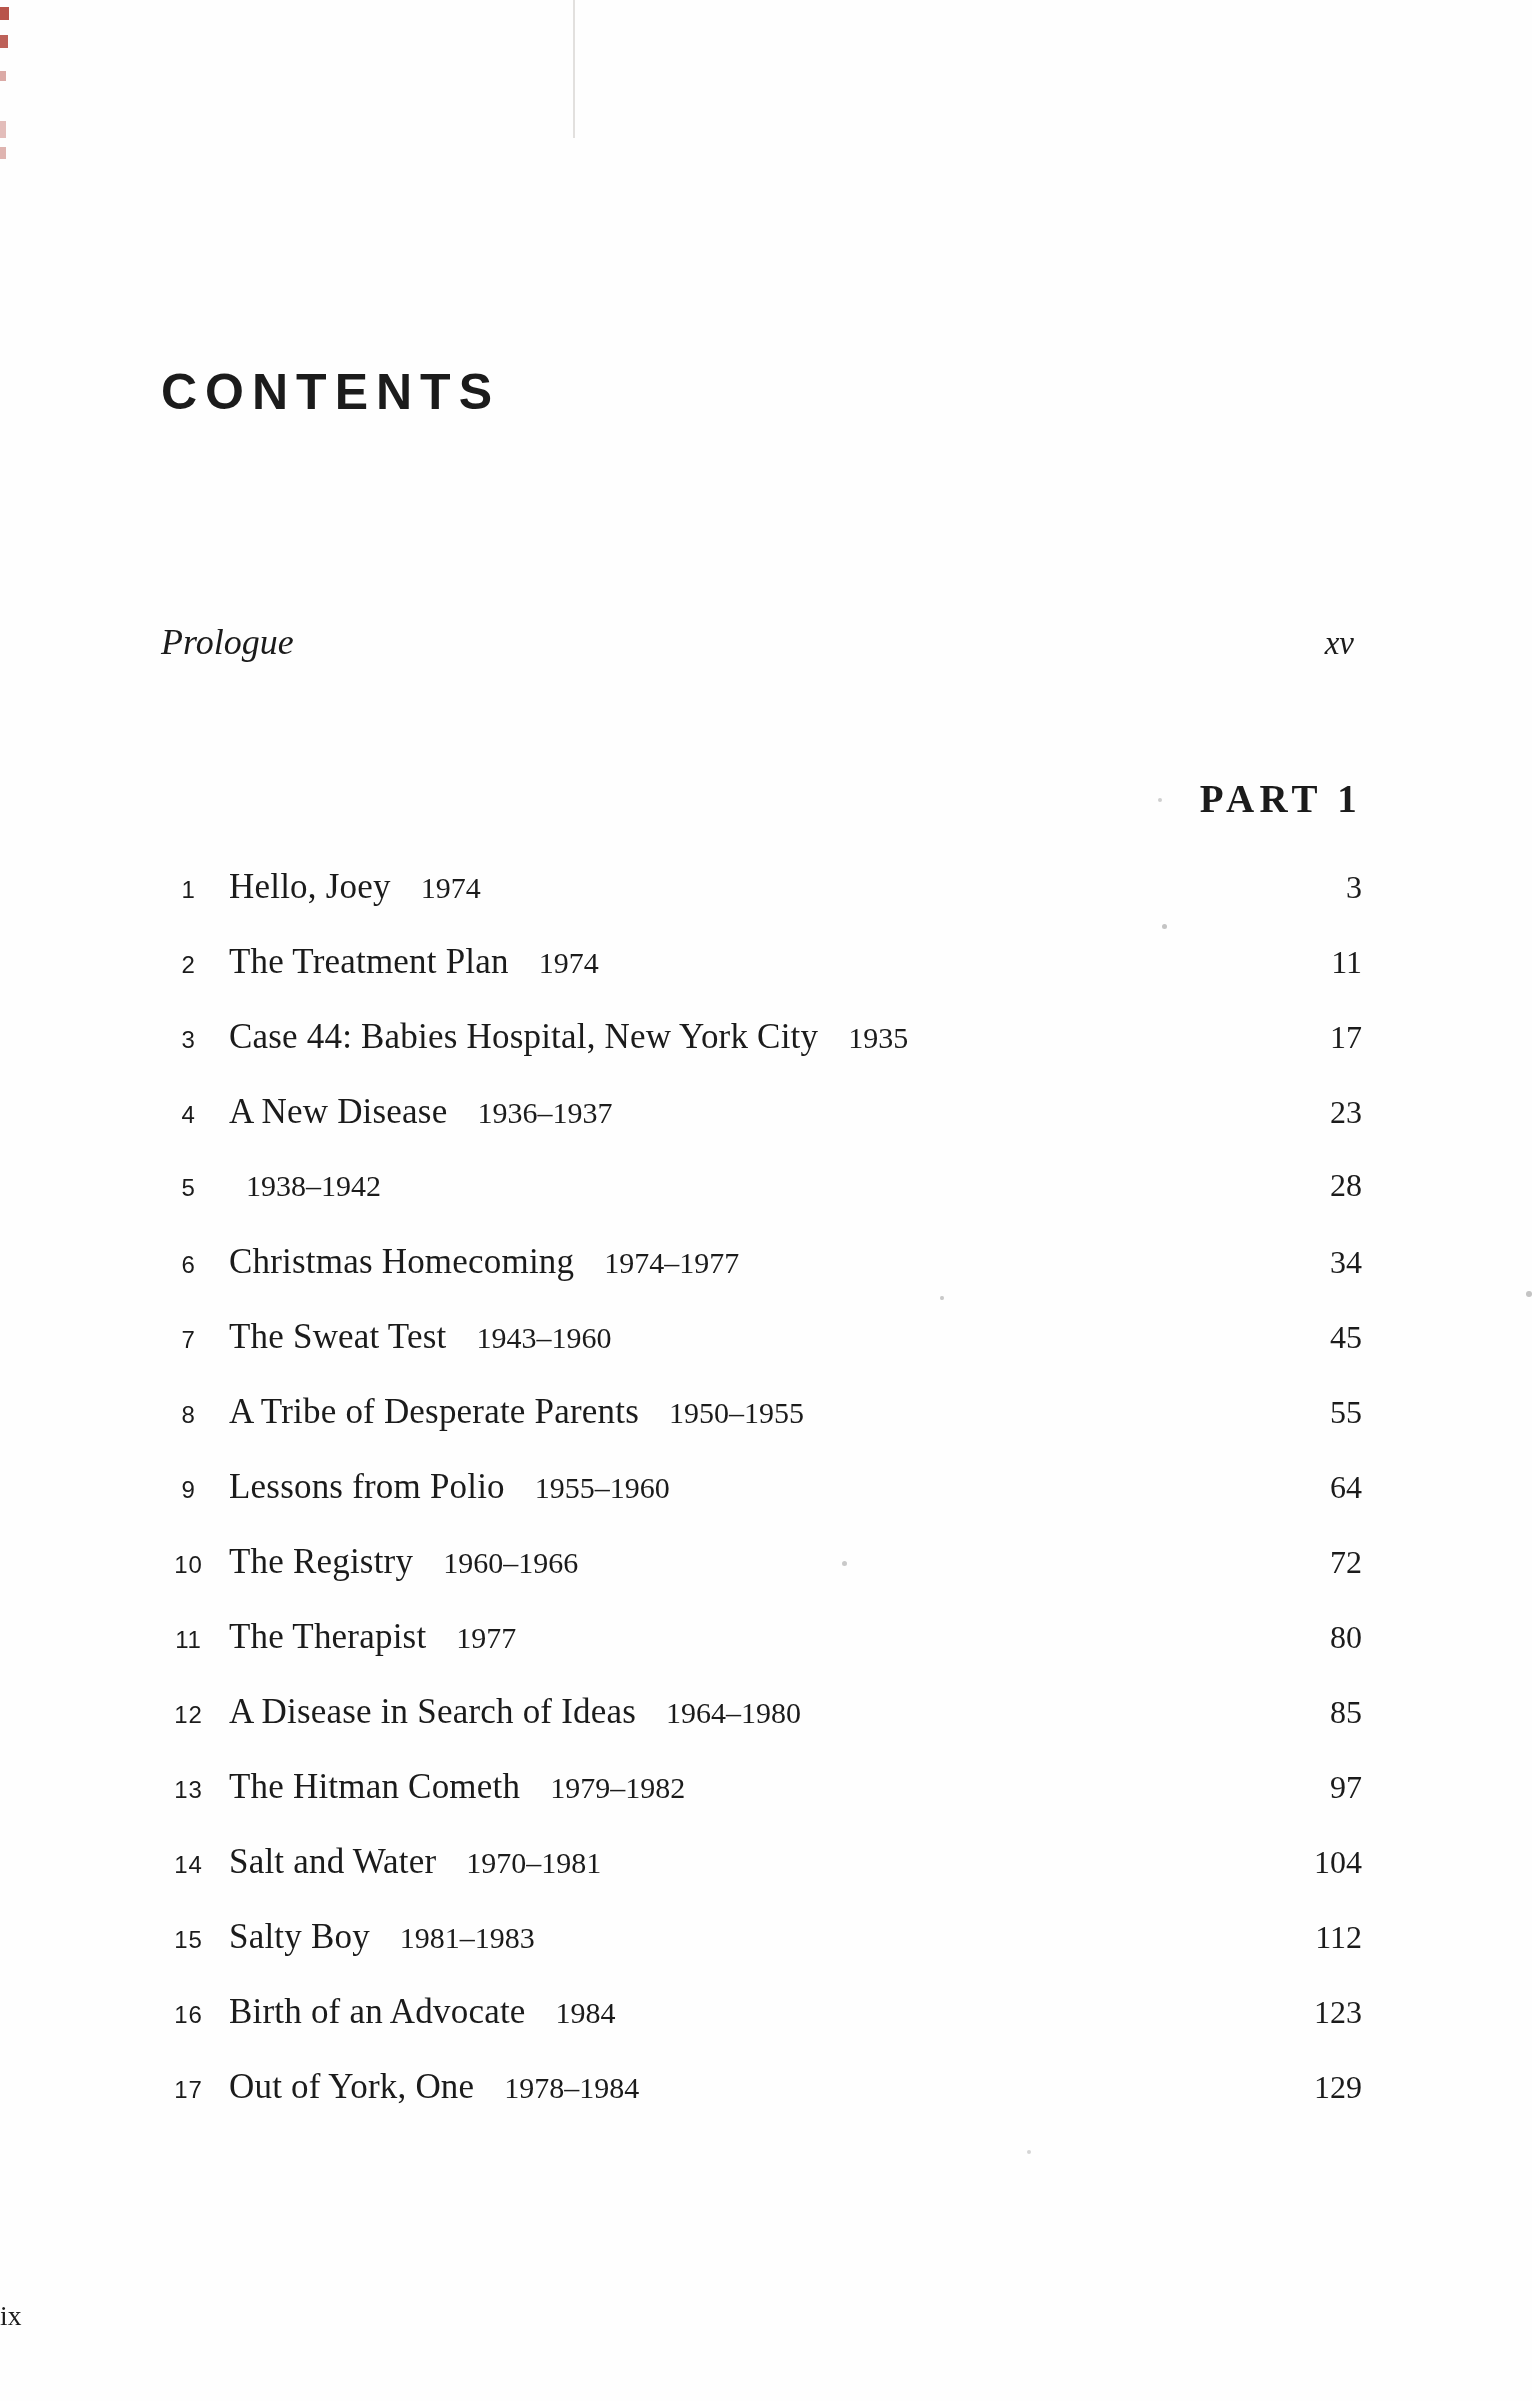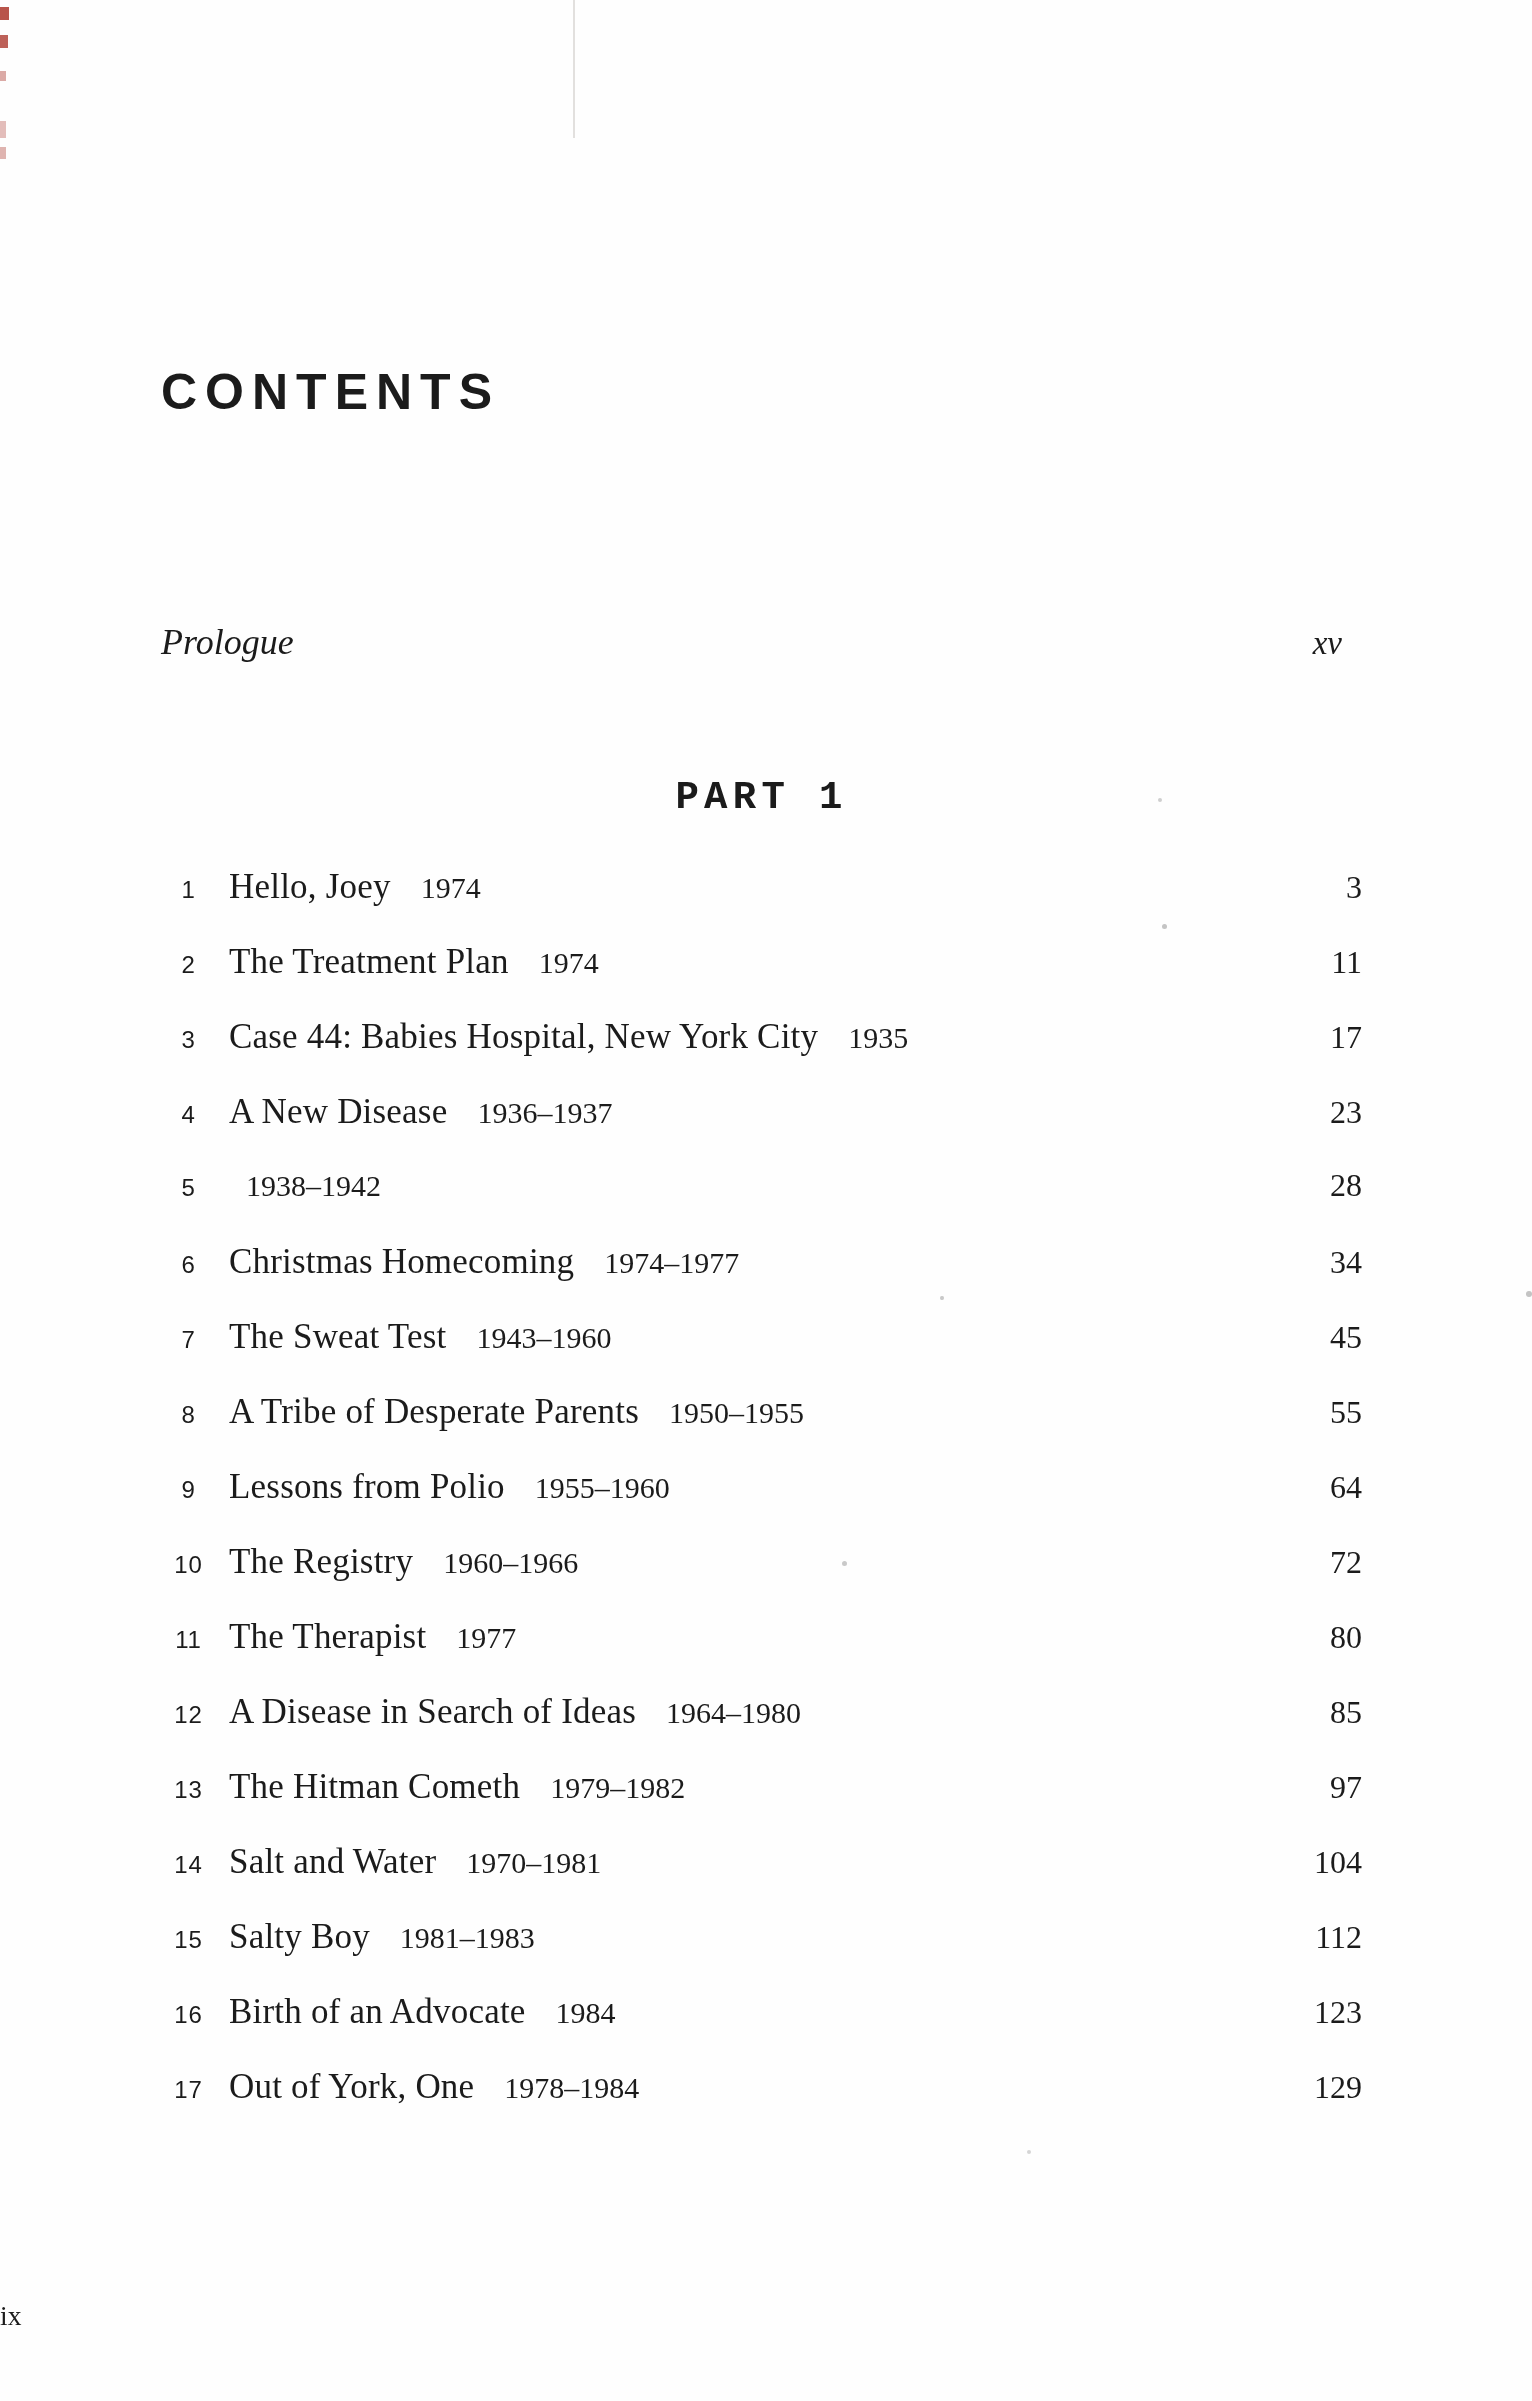--- a/index.html
+++ b/index.html
@@ -26,31 +26,31 @@
     position:absolute; top:367px; left:0; right:0;
     margin:0;
     font-family:"Liberation Sans", sans-serif;
     font-weight:700;
     font-size:50px;
     letter-spacing:8px;
     line-height:1;
     color:var(--ink);
   }
   .prologue-row{
-    position:absolute; top:621px; left:0; right:20px;
+    position:absolute; top:621px; left:0; right:8px;
     display:flex; align-items:baseline; justify-content:space-between;
     font-style:italic;
   }
   .prologue-label{font-size:36px;}
   .prologue-page{font-size:33px;}
   .part-heading{
     position:absolute; top:779px; left:0; right:0;
     margin:0;
-    text-align:center;
-    font-family:Liberation Mono, monospace;
+    text-align:right;
+    font-family:Liberation Serif, serif;
     font-weight:700;
     font-size:39px;
     letter-spacing:5.3px;
     line-height:1;
   }
   .toc-rows{
     position:absolute; top:867px; left:0; right:0;
   }
   .row{
     height:75px;

